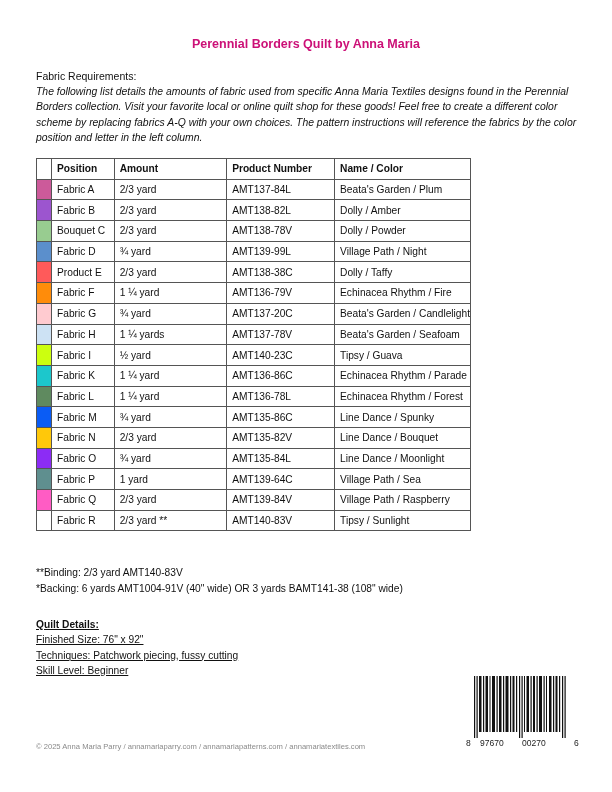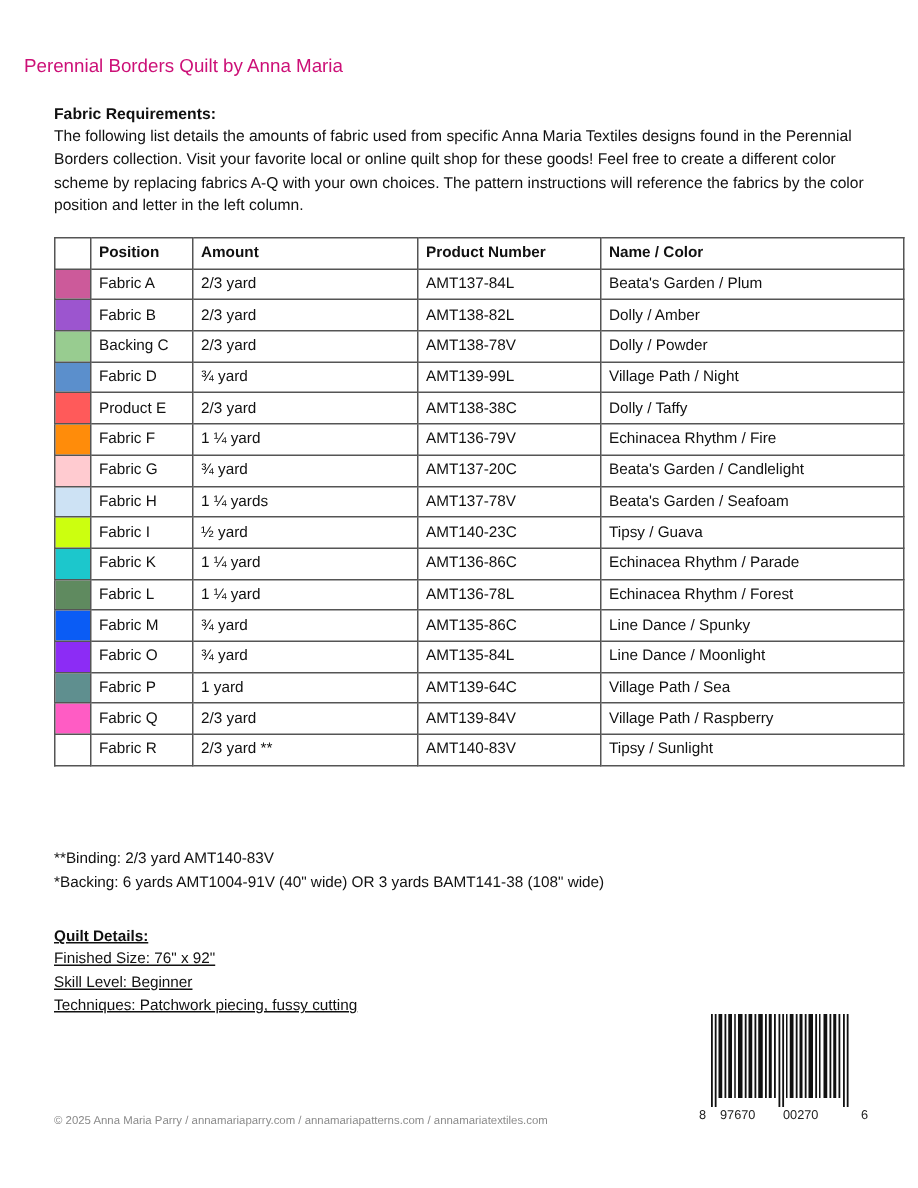--- a/index.html
+++ b/index.html
@@ -1,21 +1,21 @@
 <!DOCTYPE html>
 <html><head>
 <meta charset="utf-8">
 <style>
   * { box-sizing: border-box; margin: 0; padding: 0; }
   html, body { width: 612px; height: 792px; background: #ffffff; }
   body { position: relative; font-family: "Liberation Sans", "DejaVu Sans", sans-serif; color: #111; overflow: hidden; }
-  .title { position: absolute; top: 37px; left: 0; width: 612px; color: #cc1077; font-weight: normal; font-size: 12.5px; padding-left: 16px; }
-  .req-head { position: absolute; top: 70px; left: 36px; font-weight: bold; font-size: 10.5px; }
-  .intro { position: absolute; top: 84px; left: 36px; width: 545px; font-size: 10.4px; line-height: 15.3px; }
-  table.fabric { position: absolute; top: 158px; left: 36px; width: 567px; border-collapse: collapse; font-size: 10.2px; }
+  .title { position: absolute; top: 37px; left: 0; width: 612px; text-align: center; color: #cc1077; font-weight: bold; font-size: 12.5px; }
+  .req-head { position: absolute; top: 70px; left: 36px; font-weight: normal; font-size: 10.5px; }
+  .intro { position: absolute; top: 84px; left: 36px; width: 545px; font-style: italic; font-size: 10.4px; line-height: 15.3px; }
+  table.fabric { position: absolute; top: 158px; left: 36px; width: 435px; border-collapse: collapse; font-size: 10.2px; }
   table.fabric td, table.fabric th { border: 1px solid #555; height: 20.7px; padding: 0 0 0 5px; text-align: left; vertical-align: middle; white-space: nowrap; }
   table.fabric th { font-weight: bold; }
   table.fabric td.sw, table.fabric th.sw { width: 24px; padding: 0; }
   table.fabric td.sw { border-right: 1px solid #555; }
   .sw-fill { display: block; width: 100%; height: 19.7px; }
   .c-pos { width: 68px; }
   .c-amt { width: 150px; margin-left: 19px; }
   .c-prod { width: 122px; }
   .notes { position: absolute; top: 565px; left: 36px; font-size: 10.2px; line-height: 15.5px; }
   .details { position: absolute; top: 617px; left: 36px; font-size: 10.2px; line-height: 15.3px; text-decoration: underline; }
@@ -59,21 +59,21 @@
         </td>
         <td class="c-pos">Fabric B</td>
         <td class="c-amt">2/3 yard</td>
         <td class="c-prod">AMT138-82L</td>
         <td>Dolly / Amber</td>
       </tr>
       <tr>
         <td class="sw">
           <span class="sw-fill" style="background: rgb(152, 204, 144);"></span>
         </td>
-        <td class="c-pos">Backing C</td>
+        <td class="c-pos">Bouquet C</td>
         <td class="c-amt">2/3 yard</td>
         <td class="c-prod">AMT138-78V</td>
         <td>Dolly / Powder</td>
       </tr>
       <tr>
         <td class="sw">
           <span class="sw-fill" style="background: rgb(91, 143, 204);"></span>
         </td>
         <td class="c-pos">Fabric D</td>
         <td class="c-amt">¾ yard</td>
@@ -147,20 +147,29 @@
         <td class="sw">
           <span class="sw-fill" style="background: rgb(10, 92, 245);"></span>
         </td>
         <td class="c-pos">Fabric M</td>
         <td class="c-amt">¾ yard</td>
         <td class="c-prod">AMT135-86C</td>
         <td>Line Dance / Spunky</td>
       </tr>
       <tr>
         <td class="sw">
+          <span class="sw-fill" style="background: rgb(255, 200, 10);"></span>
+        </td>
+        <td class="c-pos">Fabric N</td>
+        <td class="c-amt">2/3 yard</td>
+        <td class="c-prod">AMT135-82V</td>
+        <td>Line Dance / Bouquet</td>
+      </tr>
+      <tr>
+        <td class="sw">
           <span class="sw-fill" style="background: rgb(140, 44, 245);"></span>
         </td>
         <td class="c-pos">Fabric O</td>
         <td class="c-amt">¾ yard</td>
         <td class="c-prod">AMT135-84L</td>
         <td>Line Dance / Moonlight</td>
       </tr>
       <tr>
         <td class="sw">
           <span class="sw-fill" style="background: rgb(95, 143, 143);"></span>
@@ -192,22 +201,22 @@
 </table>
 
 <div class="notes">
   <div>**Binding: 2/3 yard AMT140-83V</div>
   <div>*Backing: 6 yards AMT1004-91V (40" wide) OR 3 yards BAMT141-38 (108" wide)</div>
 </div>
 
 <div class="details">
   <div class="dh">Quilt Details:</div>
   <div>Finished Size: 76" x 92"</div>
+  <div>Techniques: Patchwork piecing, fussy cutting</div>
   <div>Skill Level: Beginner</div>
-  <div>Techniques: Patchwork piecing, fussy cutting</div>
 </div>
 
 <div class="footer">© 2025 Anna Maria Parry / annamariaparry.com / annamariapatterns.com / annamariatextiles.com</div>
 
 <div class="barcode">
   <svg width="100" height="62" viewBox="0 0 100 62">
     <g fill="#111">
       <rect x="2" y="0" width="1.2" height="62"></rect>
       <rect x="4.5" y="0" width="1.2" height="62"></rect>
       <rect x="7" y="0" width="2.5" height="56"></rect>

